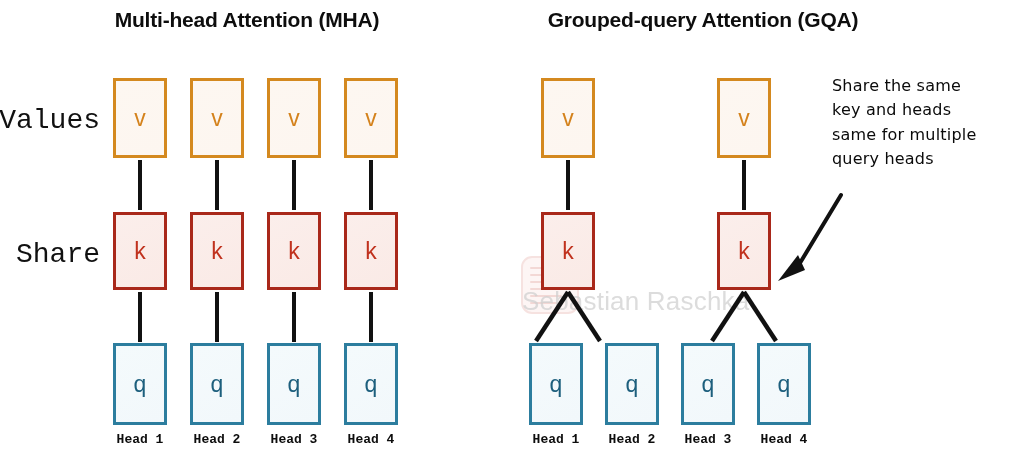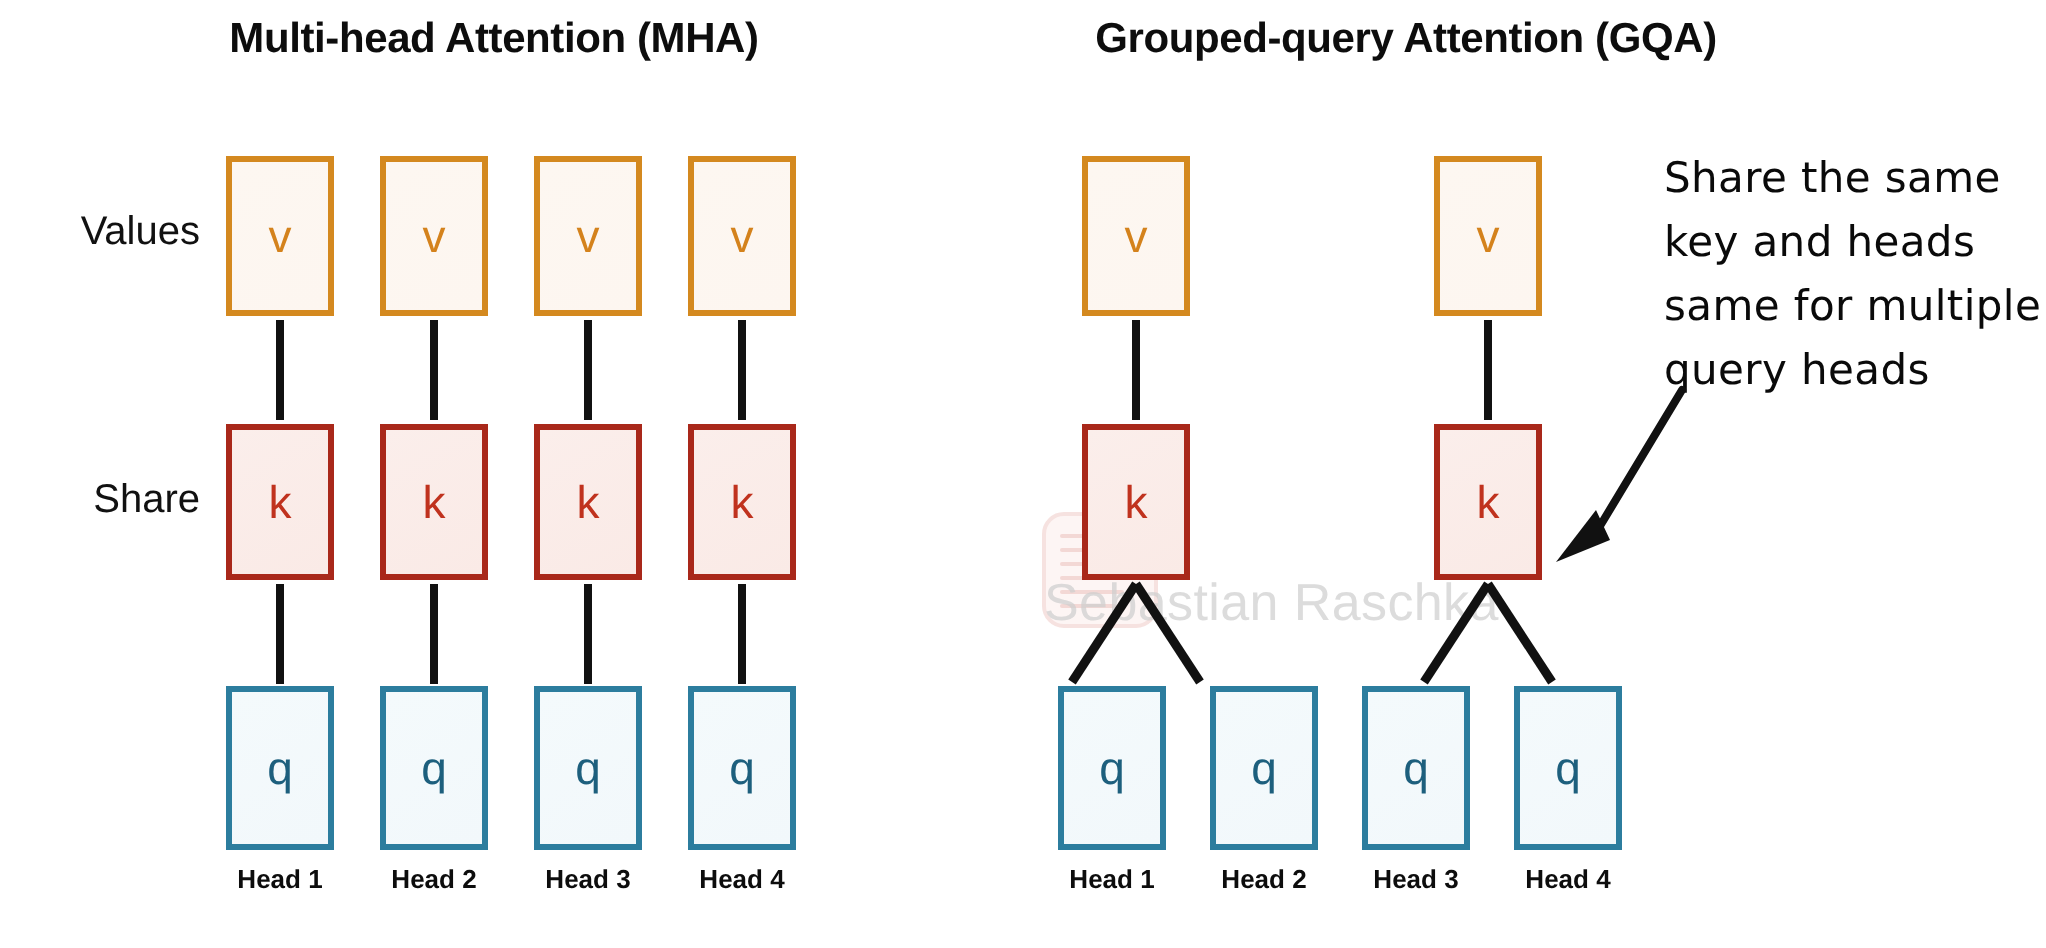--- a/index.html
+++ b/index.html
@@ -23,25 +23,25 @@
     text-align:right;
     transform:translateX(-50%);
   }
   #title-mha{left:247px;top:8px;}
   #title-gqa{left:703px;top:8px;}
 
   
   .row-label{
     position:absolute;
     right:923px;              
-    font-size:20px;
+    font-size:28px;
     color:#111111;
     white-space:nowrap;
     text-align:right;
-    font-family:Liberation Sans, sans-serif;
+    font-family:Liberation Mono, monospace;
   }
   #label-values{top:105px;}
   #label-keys{top:239px;}
   #label-queries{top:372px;}
 
   
   .cell{
     position:absolute;
     box-sizing:border-box;
     display:flex;
@@ -68,41 +68,41 @@
   }
 
   
   .head-label{
     position:absolute;
     font-size:13px;
     font-weight:bold;
     color:#0d0d0d;
     white-space:nowrap;
     transform:translateX(-50%);
-    font-family:Liberation Sans, sans-serif;
+    font-family:Liberation Mono, monospace;
   }
 
   
   .vline{
     position:absolute;
     width:4px;
     background:#111111;
     transform:translateX(-50%);
   }
 
   
   #overlay{position:absolute;left:0;top:0;width:1023px;height:474px;pointer-events:none;}
 
   
   #annotation{
     position:absolute;
     left:832px;top:74px;
     width:190px;
     font-family:"DejaVu Sans", sans-serif;
-    font-size:21px;
+    font-size:16px;
     line-height:1.52;
     color:#0a0a0a;
     letter-spacing:0.2px;
   }
   #annotation div{white-space:nowrap;}
 
   
   #watermark{
     position:absolute;
     left:522px;top:286px;

